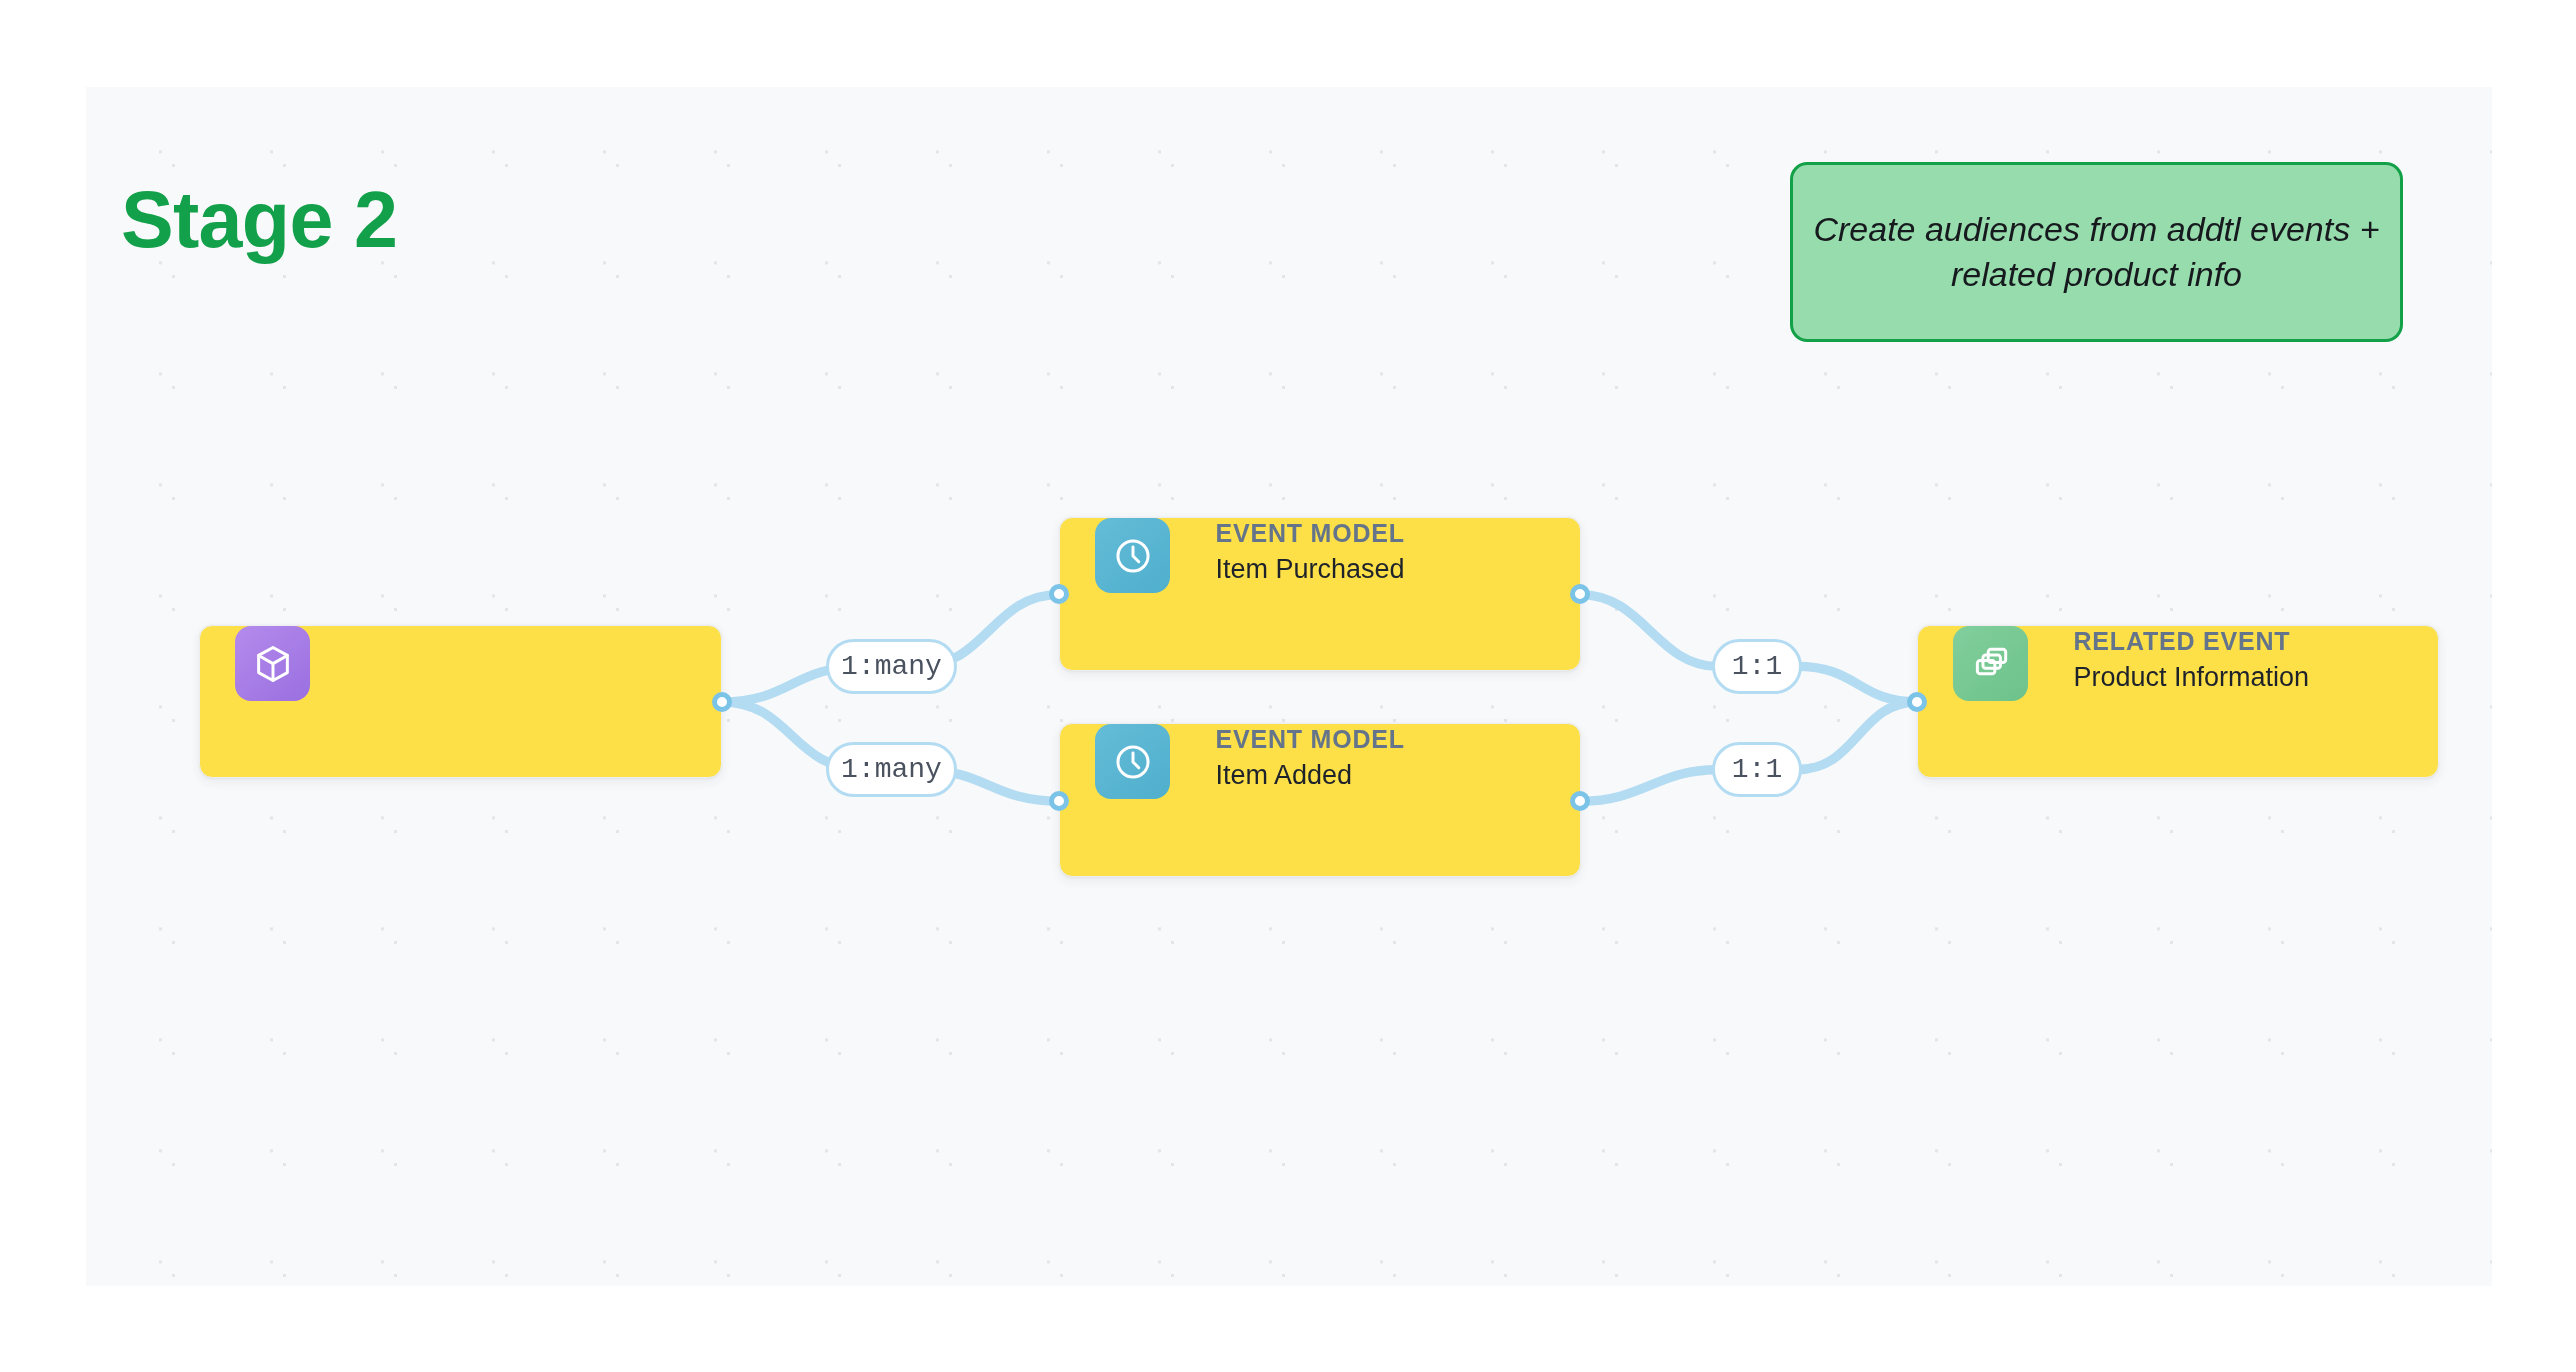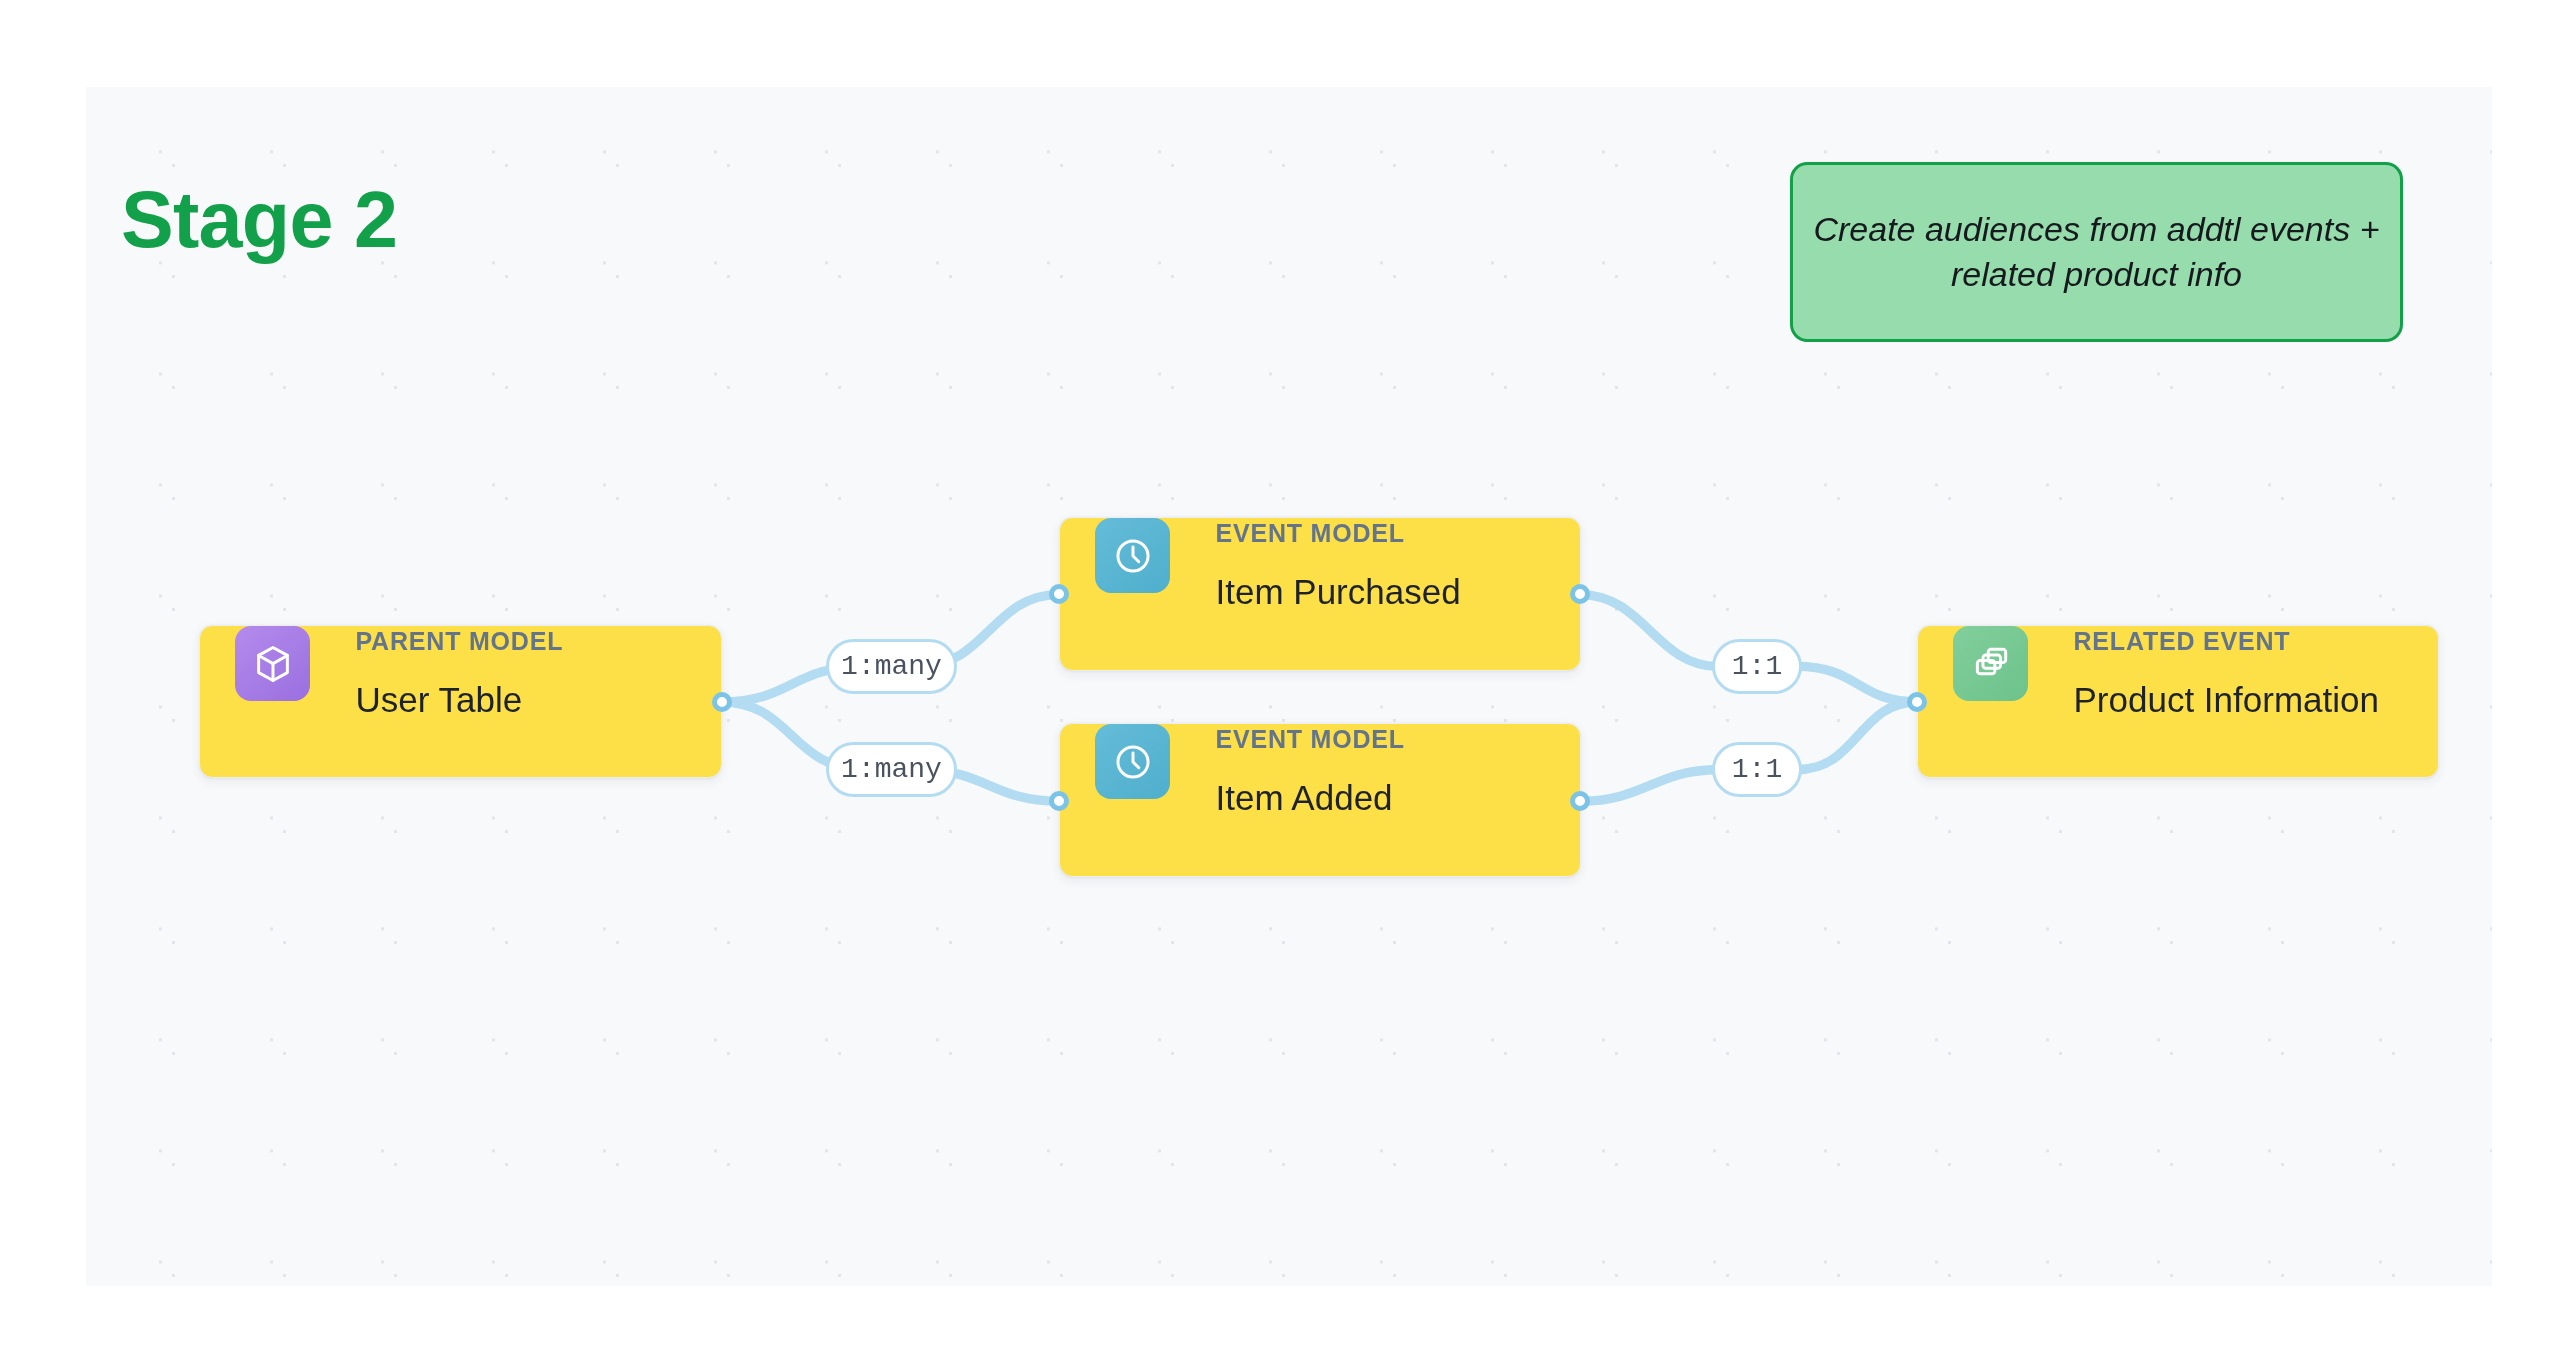--- a/index.html
+++ b/index.html
@@ -117,24 +117,24 @@
   }
   .node-eyebrow {
     font-size: 25px;
     font-weight: bold;
     letter-spacing: 0.8px;
     color: #64748b;
     line-height: 1.25;
     white-space: nowrap;
   }
   .node-name {
-    font-size: 35px;
+    font-size: 27px;
     color: #1e222b;
     line-height: 1.3;
-    margin-top: 20px;
+    margin-top: 3px;
     white-space: nowrap;
   }
 
   
   #node-parent   { left: 199px;  top: 625px;  width: 523px;  height: 153px; }
   #node-event-1  { left: 1059px; top: 517px;  width: 522px;  height: 154px; }
   #node-event-2  { left: 1059px; top: 723px; width: 522px;  height: 154px; }
   #node-related  { left: 1917px; top: 625px;  width: 522px;  height: 153px; }
 
   
@@ -195,24 +195,20 @@
 </svg>
 
 <div class="node" id="node-parent">
   <div class="node-icon purple">
     <svg width="42" height="42" viewBox="0 0 24 24" fill="none" stroke="#ffffff" stroke-width="1.7" stroke-linecap="round" stroke-linejoin="round">
       <path d="M12 2.6 20.2 7.1v9.8L12 21.4 3.8 16.9V7.1z"></path>
       <path d="M3.8 7.1 12 11.8l8.2-4.7"></path>
       <path d="M12 11.8v9.6"></path>
     </svg>
   </div>
-  <div class="node-text">
-    <div class="node-eyebrow">PARENT MODEL</div>
-    <div class="node-name">User Table</div>
-  </div>
 </div>
 
 <div class="node" id="node-event-1">
   <div class="node-icon teal">
     <svg width="42" height="42" viewBox="0 0 24 24" fill="none" stroke="#ffffff" stroke-width="1.7" stroke-linecap="round" stroke-linejoin="round">
       <circle cx="12" cy="12" r="8.6"></circle>
       <path d="M12 6.8V12l3.3 3.3"></path>
     </svg>
   </div>
   <div class="node-text">

